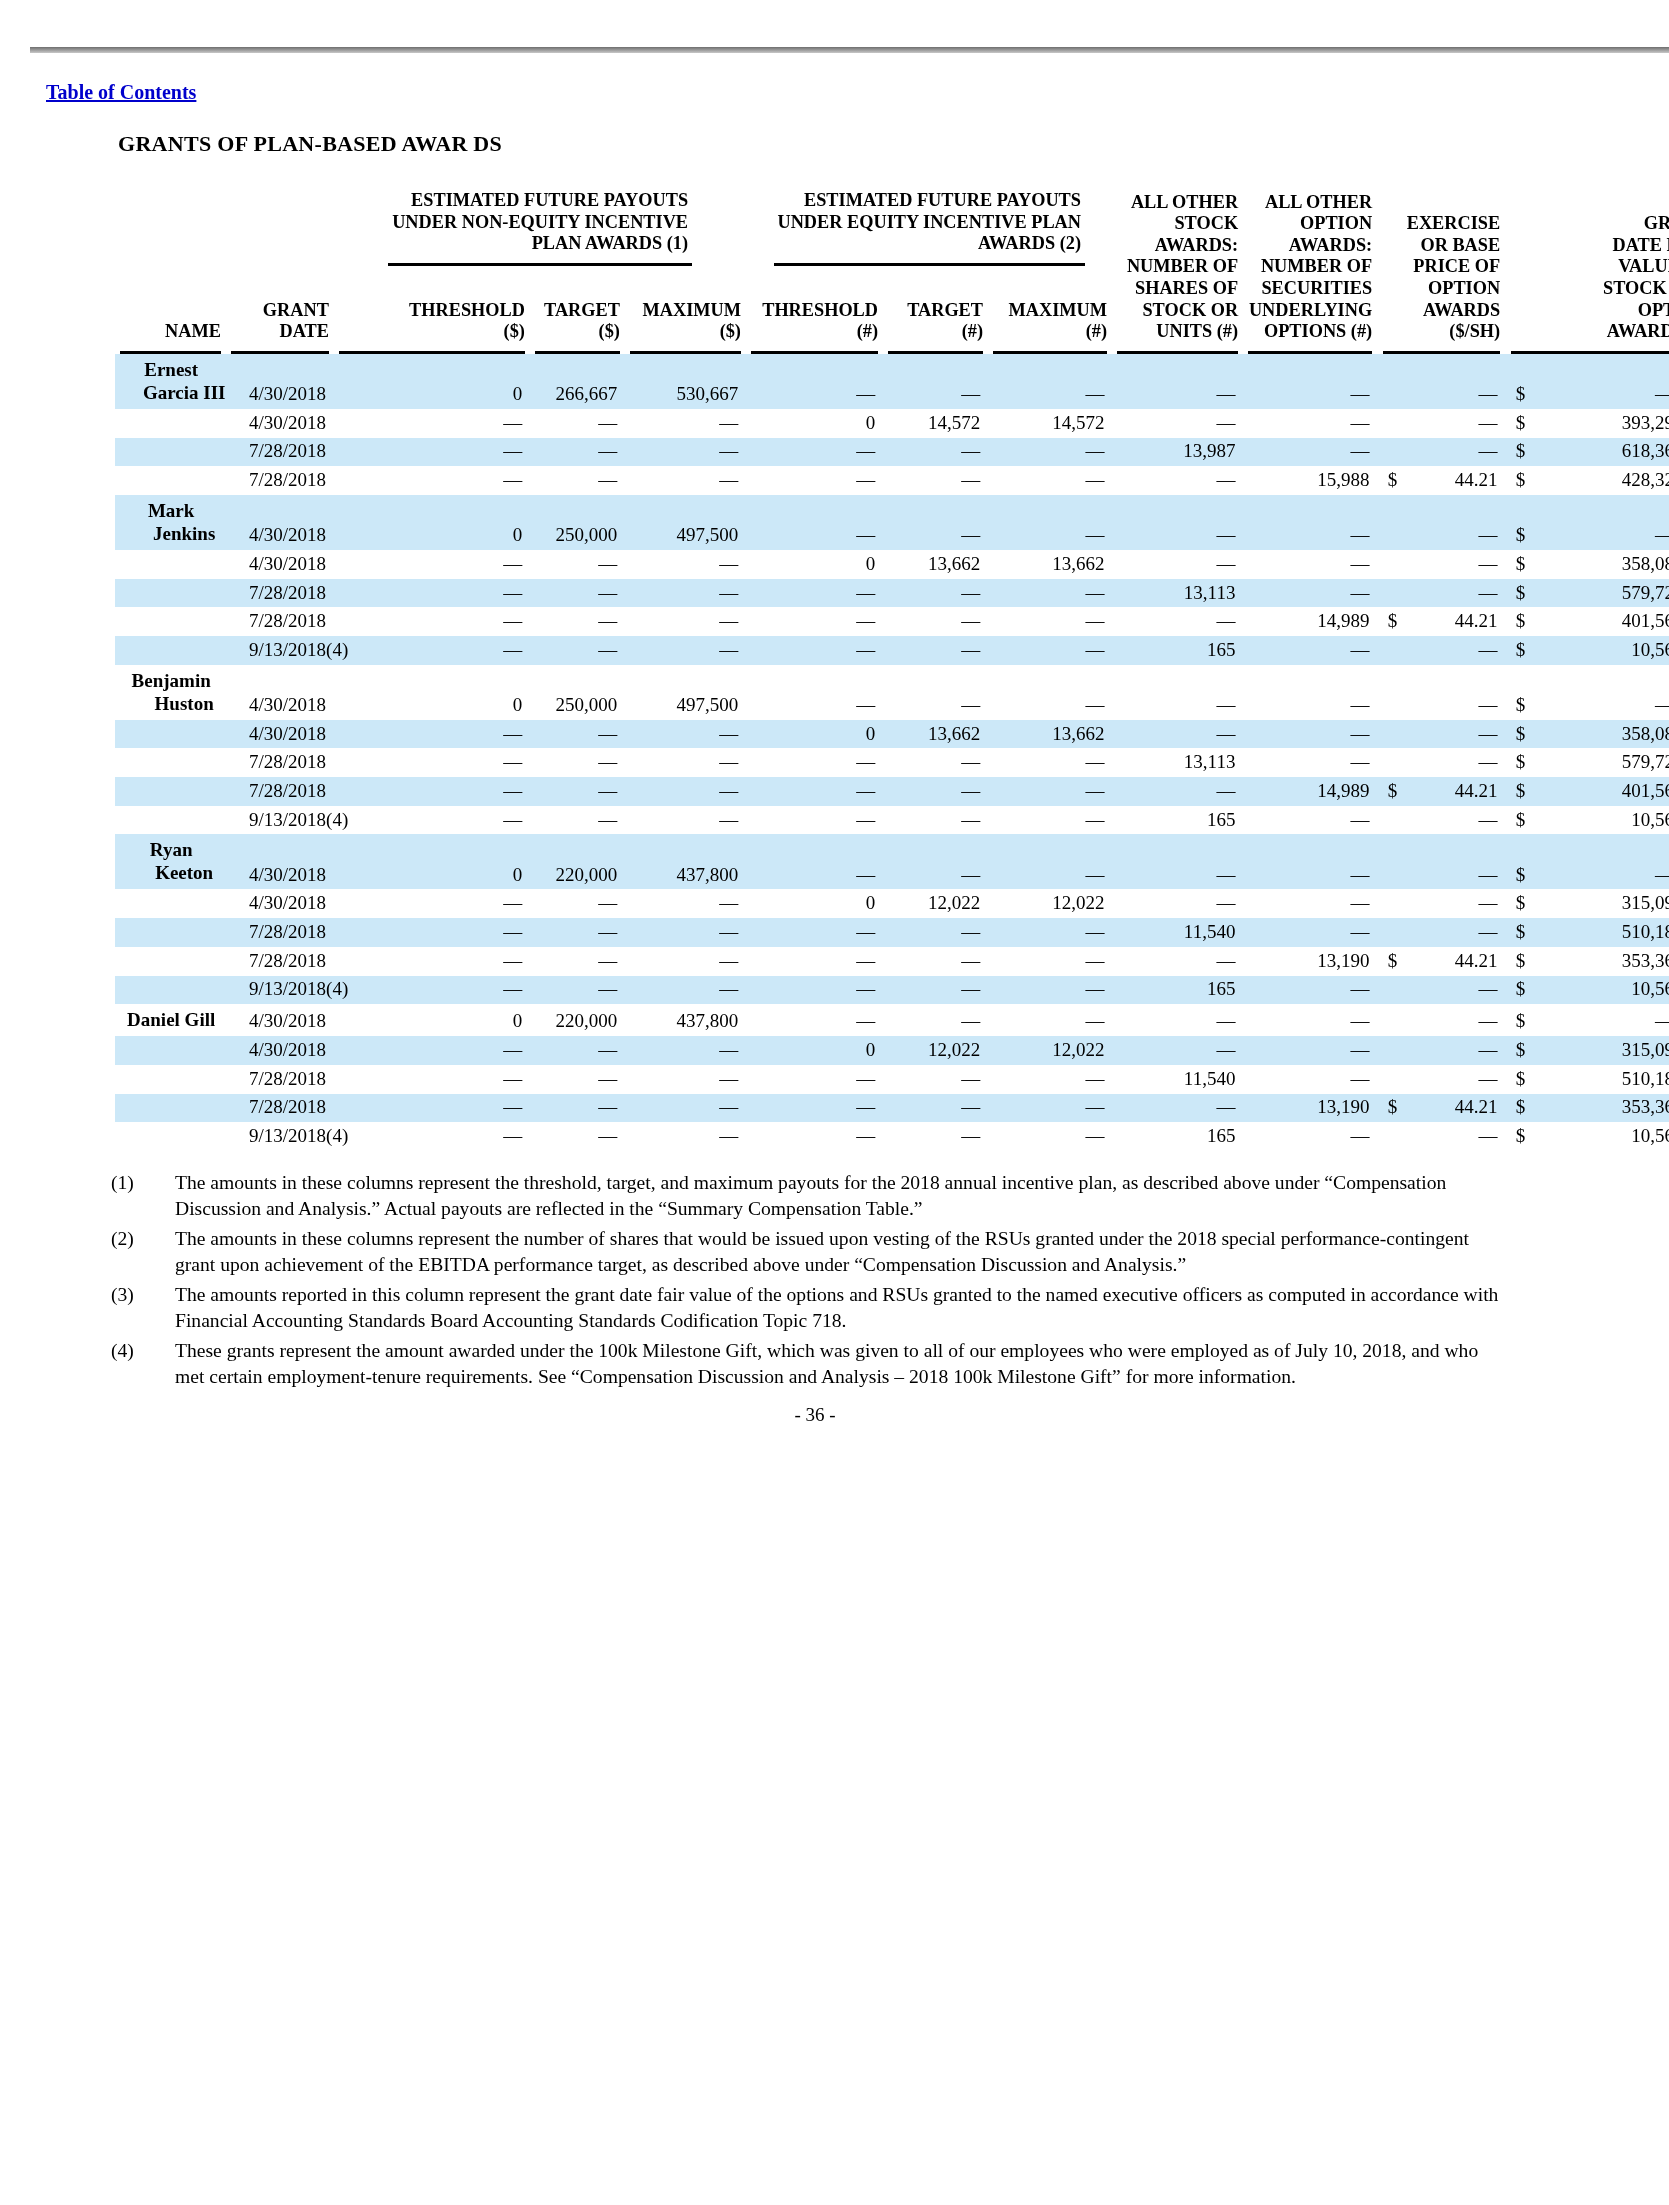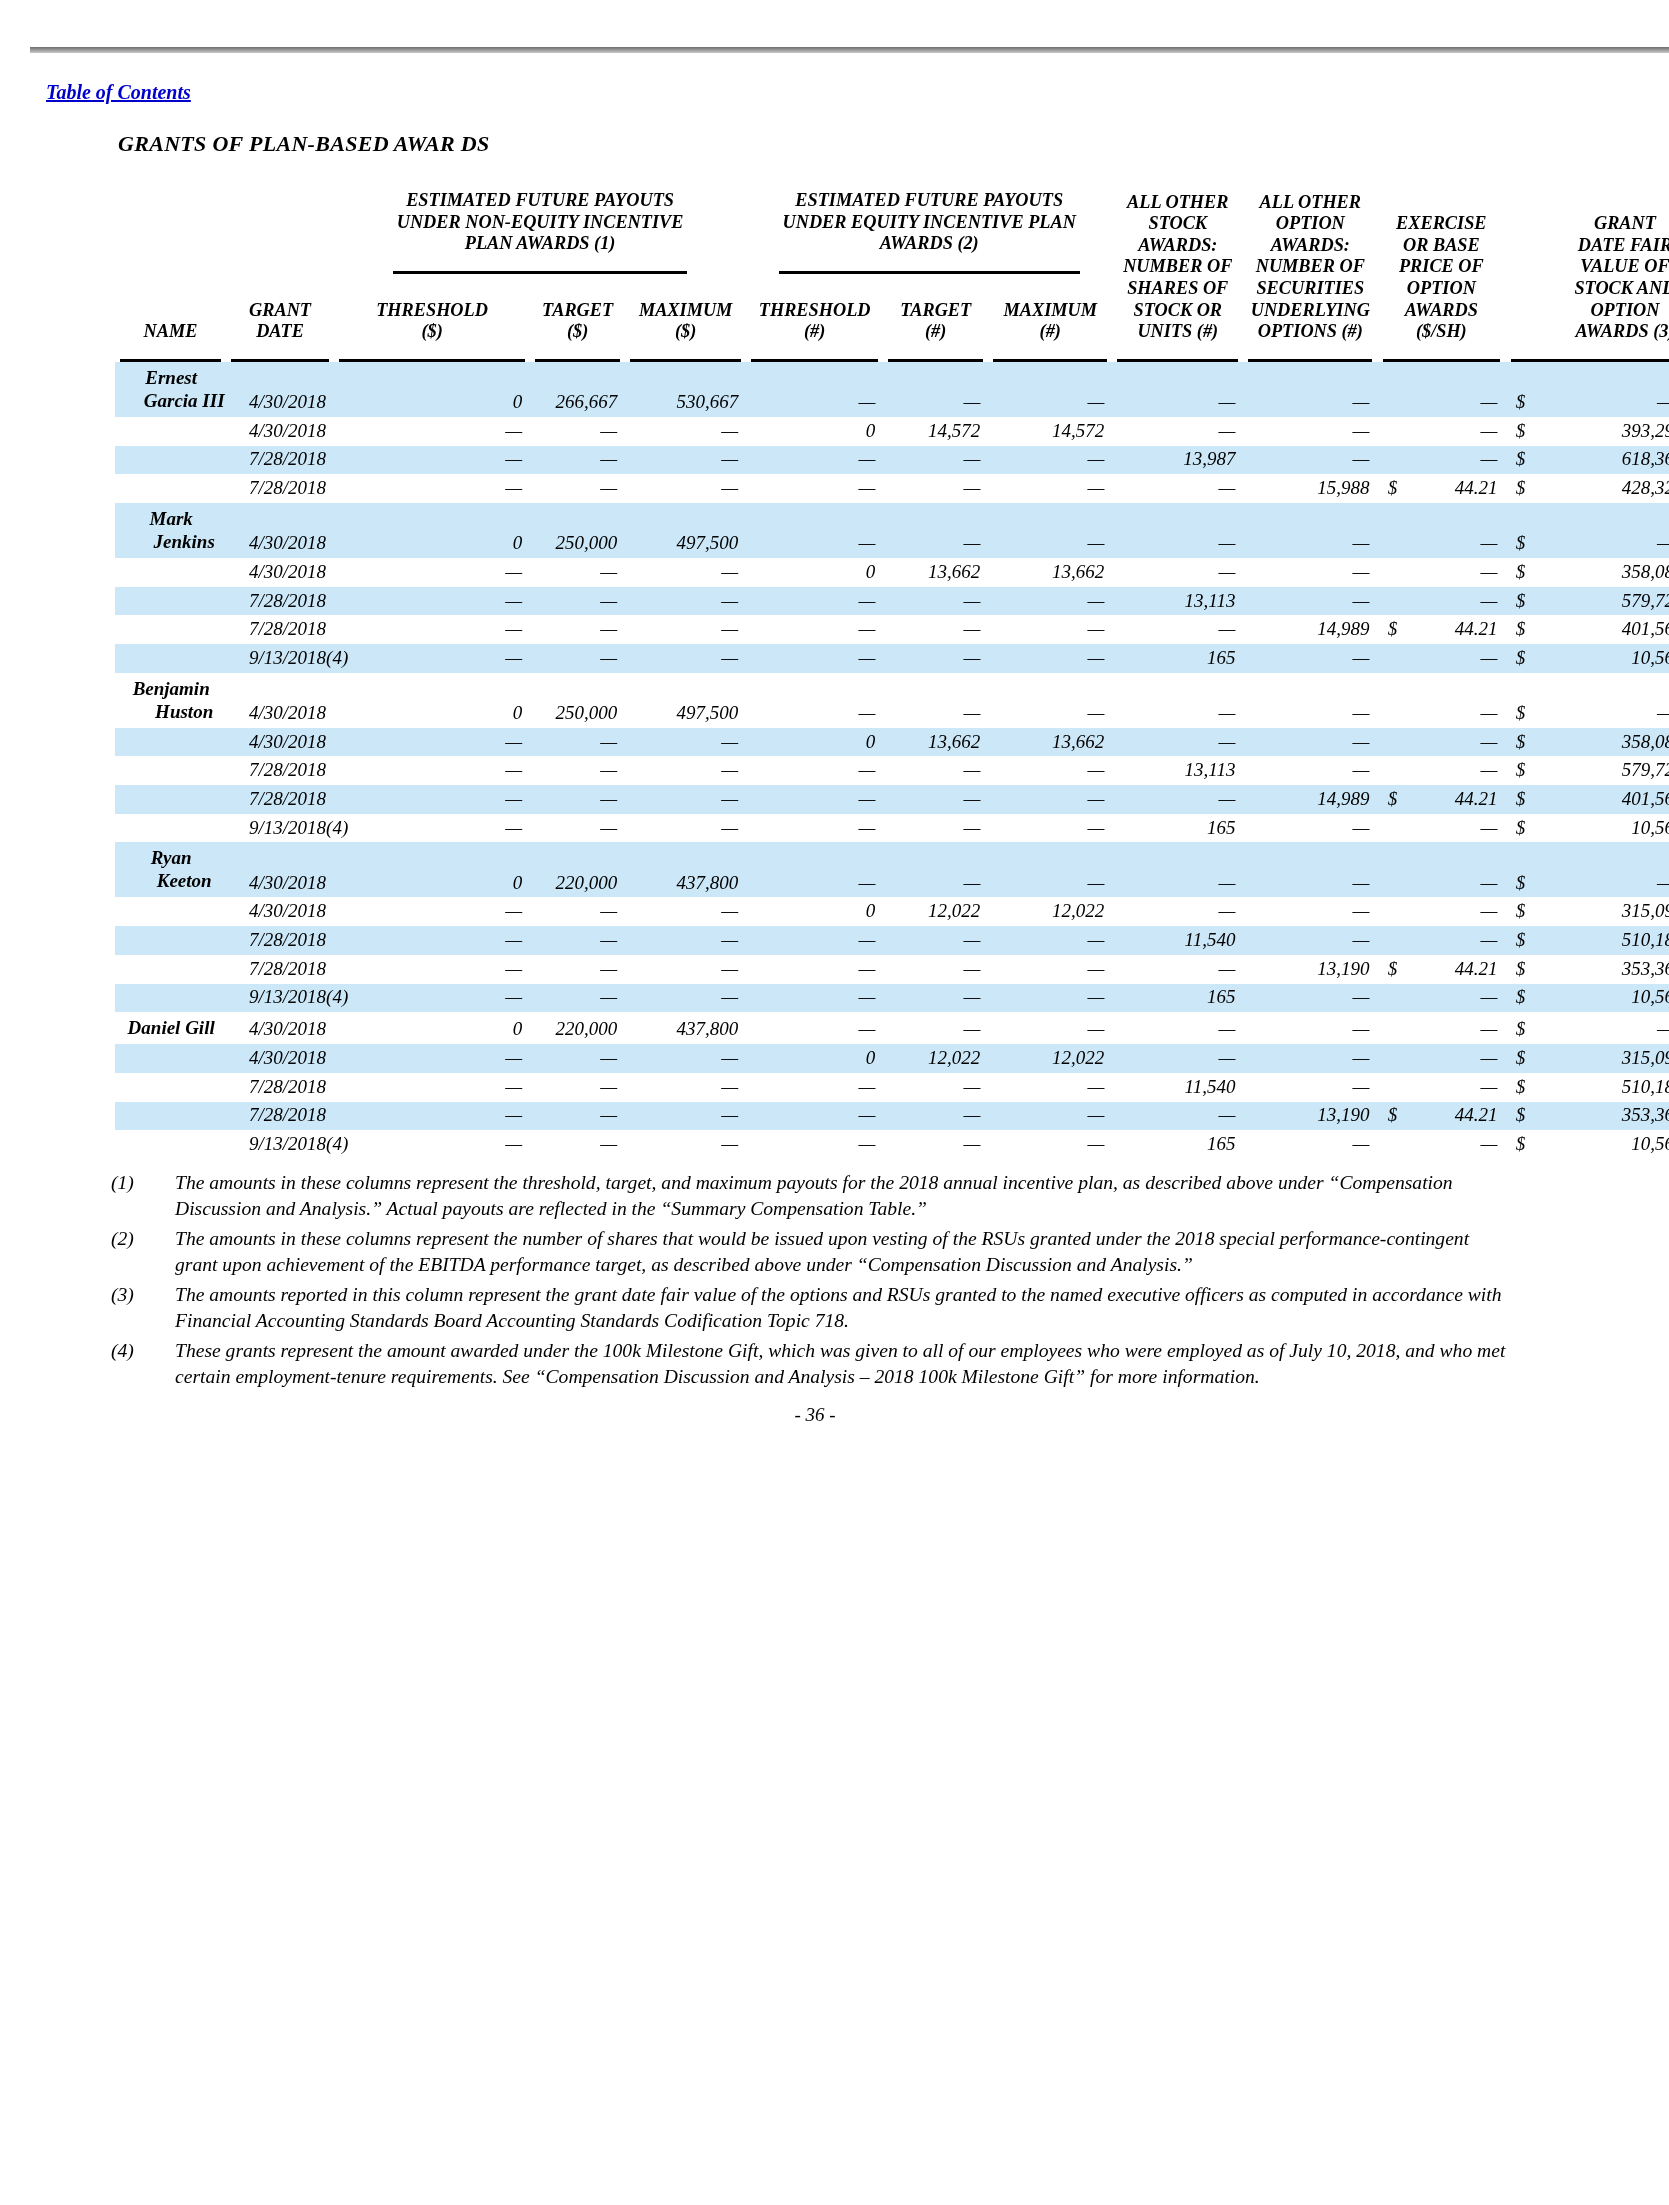--- a/index.html
+++ b/index.html
@@ -1,27 +1,27 @@
 <!DOCTYPE html>
 <html style="font-size:10.5px"><head>
 <meta charset="utf-8">
 <style>
   html,body{margin:0;padding:0;}
   .page{position:relative;width:1669px;height:2081px;background:#ffffff;color:#000;
-        font-family:"Liberation Serif",serif;overflow:hidden;font-style:italic;}
+        font-family:"Liberation Serif",serif;overflow:hidden;}
   .topbar{position:absolute;left:29.5px;top:47px;right:0;height:5.9px;
           background:linear-gradient(#6e6e6e,#c8c8c8);}
   .toc{position:absolute;left:46px;top:81px;font-size:20px;font-weight:bold;
        color:#0000cc;text-decoration:underline;cursor:pointer;}
   .title{position:absolute;left:118px;top:131px;font-size:22px;font-weight:bold;letter-spacing:0.3px;}
   .table-wrap{position:absolute;left:0;top:190px;width:1669px;overflow:hidden;}
   table{border-collapse:collapse;table-layout:fixed;margin-left:115px;width:1600px;}
   th{font-weight:bold;vertical-align:bottom;padding:0;font-size:18.3px;text-align:center;}
-  .hw{display:block;margin:0 5.2px;border-bottom:3.3px solid #000;padding-bottom:16px;
-      white-space:pre-line;text-align:center;line-height:21.6px;}
+  .hw{display:block;margin:0 5.2px;border-bottom:3.3px solid #000;padding-bottom:8px;
+      white-space:pre-line;text-align:right;line-height:21.6px;}
   th.g .hw{display:inline-block;margin:0;padding-left:3.9px;padding-right:3.9px;}
   .hw.pad-r{padding-left:29.5px;}
   tr.h1{height:75px;}
   tr.h2{height:88px;}
   td{font-size:19px;line-height:19.6px;padding:3.9px 0 5.2px;vertical-align:bottom;white-space:nowrap;}
   tr.shade td{background:#cce8f8;}
   td.name{font-weight:bold;text-align:center;padding-left:1.3px;}
   td.name .l1{line-height:23px;}
   td.name .l2{line-height:23px;padding-left:26px;}
   td.date{text-align:left;padding-left:23px;}

